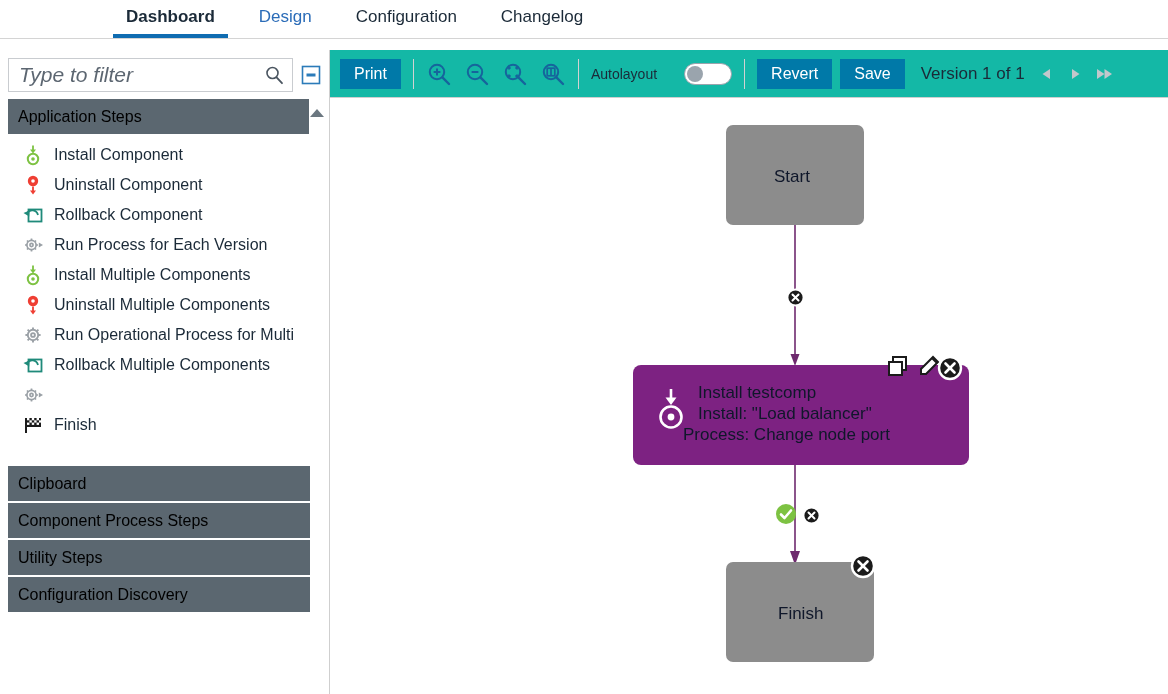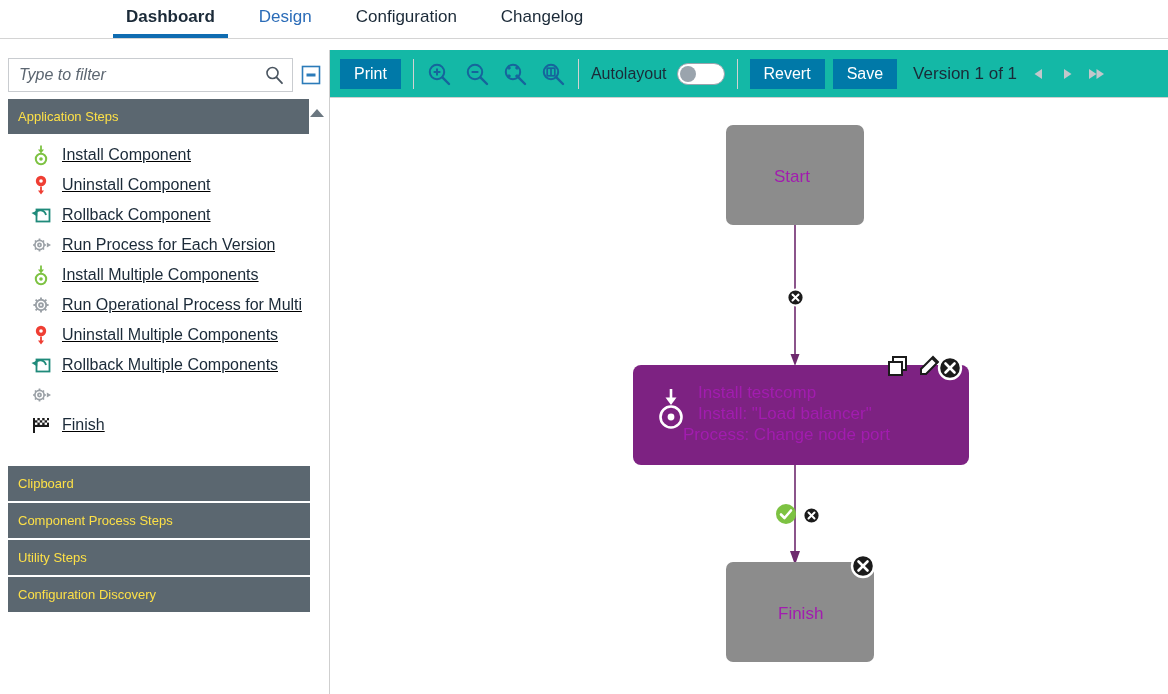--- a/index.html
+++ b/index.html
@@ -65,21 +65,21 @@
     height: 34px;
     border: 1px solid #c9ccd0;
     background: #fff;
     display: flex;
     align-items: center;
   }
   .filter-input {
     border: 0; outline: none;
     width: 100%; height: 100%;
     padding: 0 34px 0 10px;
-    font-size: 16px;
+    font-size: 21px;
     font-style: italic;
     color: #4a5560;
     font-family: "Liberation Sans", sans-serif;
     background: transparent;
   }
   .filter-input::placeholder { color: #5c6671; font-style: italic; opacity: 1; }
   .search-ic {
     position: absolute; right: 8px; top: 50%;
     transform: translateY(-50%);
     width: 20px; height: 20px;
@@ -88,41 +88,41 @@
   .collapse-btn {
     width: 20px; height: 20px;
     flex: 0 0 auto;
     cursor: pointer;
   }
 
   
   .sec-head {
     height: 36px;
     background: #5b6770;
-    color: #fde047;
-    font-size: 13px;
+    color: #000000;
+    font-size: 16px;
     display: flex;
     align-items: center;
     padding-left: 10px;
     margin: 0 20px 0 8px;
     border-bottom: 1px solid #ffffff;
     cursor: pointer;
     user-select: none;
   }
   .sec-head.std { margin: 0 20px 0 8px; }
   .sec-head.lower { margin: 0 20px 1px 8px; width: 302px; }
 
   .steps-wrap { position: relative; }
   .scroll-up {
     position: absolute;
     right: 4px; top: 6px;
     width: 16px; height: 12px;
     cursor: pointer;
   }
-  .step-list { padding: 5px 0 4px 16px; text-decoration: underline; }
+  .step-list { padding: 5px 0 4px 8px; }
   .step {
     display: flex;
     align-items: center;
     height: 30px;
     padding-left: 14px;
     gap: 10px;
     cursor: pointer;
     overflow: hidden;
   }
   .step-ic {
@@ -165,23 +165,23 @@
     background: #d2d2d2;
     margin: 0 12px;
   }
   .zoom-group { display: flex; align-items: center; gap: 12px; }
   .zoom-btn {
     width: 26px; height: 26px;
     cursor: pointer;
     display: flex; align-items: center; justify-content: center;
   }
   .auto-label {
-    font-size: 16px;
+    font-size: 14px;
     color: #1b2a38;
-    margin-right: 10px;
+    margin-right: 27px;
     white-space: nowrap;
   }
   .toggle {
     width: 48px; height: 22px;
     border-radius: 11px;
     border: 1px solid #9aa4ad;
     background: #ffffff;
     position: relative;
     cursor: pointer;
     flex: 0 0 auto;
@@ -207,21 +207,21 @@
     left: 331px; top: 99px;
     width: 837px; height: 595px;
     background: #ffffff;
     overflow: hidden;
   }
   .canvas svg { display: block; }
 
   
   .nodetext {
     position: absolute;
-    color: #a21caf;
+    color: #0f172a;
     font-size: 17px;
     font-family: "Liberation Sans", sans-serif;
     pointer-events: none;
     white-space: nowrap;
   }
 </style>
 </head>
 <body>
 
 <div class="tabbar">
@@ -328,47 +328,47 @@
             <circle cx="11" cy="15" r="5.2" fill="none" stroke="#7dc242" stroke-width="2"></circle>
             <circle cx="11" cy="15" r="1.8" fill="#7dc242"></circle>
           </svg>
         </span>
         <span class="step-label">Install Multiple Components</span>
       </div>
 
       <div class="step">
         <span class="step-ic">
           <svg width="22" height="22" viewBox="0 0 22 22">
+            <circle cx="11" cy="7" r="5.2" fill="#ef3e33"></circle>
+            <circle cx="11" cy="7" r="1.8" fill="#ffffff"></circle>
+            <line x1="11" y1="12.5" x2="11" y2="18" stroke="#ef3e33" stroke-width="1.8"></line>
+            <polygon points="11,20.5 8,16.5 14,16.5" fill="#ef3e33"></polygon>
+          </svg>
+        </span>
+        <span class="step-label">Uninstall Multiple Components</span>
+      </div>
+
+      <div class="step">
+        <span class="step-ic">
+          <svg width="22" height="22" viewBox="0 0 22 22">
             <g fill="none" stroke="#9aa0a6" stroke-width="1.9">
               <circle cx="11" cy="11" r="5.2"></circle>
               <circle cx="11" cy="11" r="1.9"></circle>
               <line x1="11" y1="3.4" x2="11" y2="5.6"></line>
               <line x1="11" y1="16.4" x2="11" y2="18.6"></line>
               <line x1="3.4" y1="11" x2="5.6" y2="11"></line>
               <line x1="16.4" y1="11" x2="18.6" y2="11"></line>
               <line x1="5.6" y1="5.6" x2="7.2" y2="7.2"></line>
               <line x1="14.8" y1="14.8" x2="16.4" y2="16.4"></line>
               <line x1="16.4" y1="5.6" x2="14.8" y2="7.2"></line>
               <line x1="7.2" y1="14.8" x2="5.6" y2="16.4"></line>
             </g>
           </svg>
         </span>
         <span class="step-label">Run Operational Process for Multi</span>
-      </div>
-
-      <div class="step">
-        <span class="step-ic">
-          <svg width="22" height="22" viewBox="0 0 22 22">
-            <circle cx="11" cy="7" r="5.2" fill="#ef3e33"></circle>
-            <circle cx="11" cy="7" r="1.8" fill="#ffffff"></circle>
-            <line x1="11" y1="12.5" x2="11" y2="18" stroke="#ef3e33" stroke-width="1.8"></line>
-            <polygon points="11,20.5 8,16.5 14,16.5" fill="#ef3e33"></polygon>
-          </svg>
-        </span>
-        <span class="step-label">Uninstall Multiple Components</span>
       </div>
 
       <div class="step">
         <span class="step-ic">
           <svg width="22" height="22" viewBox="0 0 22 22">
             <rect x="6.5" y="5.5" width="13" height="12" fill="none" stroke="#1f8a7a" stroke-width="1.8"></rect>
             <path d="M16 11 A6 6 0 0 0 5 9.3" fill="none" stroke="#1f8a7a" stroke-width="1.8"></path>
             <polygon points="1.5,9 7.5,6.4 7.2,12.6" fill="#1f8a7a"></polygon>
           </svg>
         </span>

